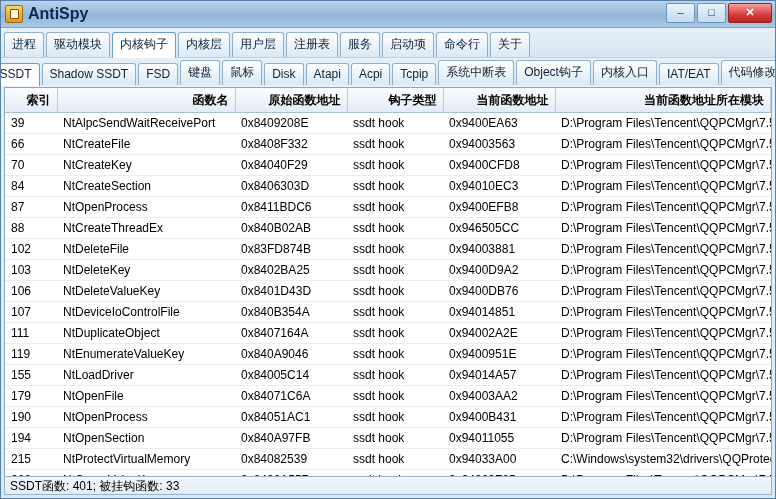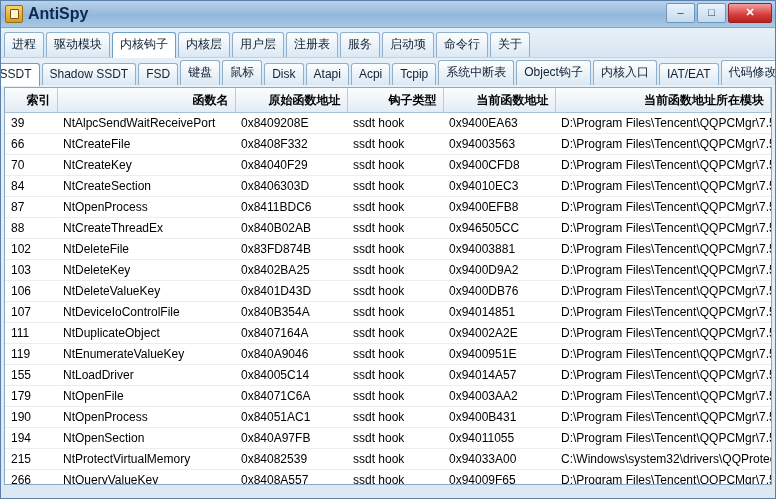--- a/index.html
+++ b/index.html
@@ -381,13 +381,14 @@
             <td class="red">NtQueryValueKey</td>
             <td>0x8408A557</td>
             <td>ssdt hook</td>
             <td>0x94009F65</td>
             <td class="red">D:\Program Files\Tencent\QQPCMgr\7.5.8...</td>
           </tr>
         </tbody>
     </table>
   </div>
 
+  <div class="statusbar">SSDT函数: 401; 被挂钩函数: 33</div>
 </div>
 
 </body></html>

